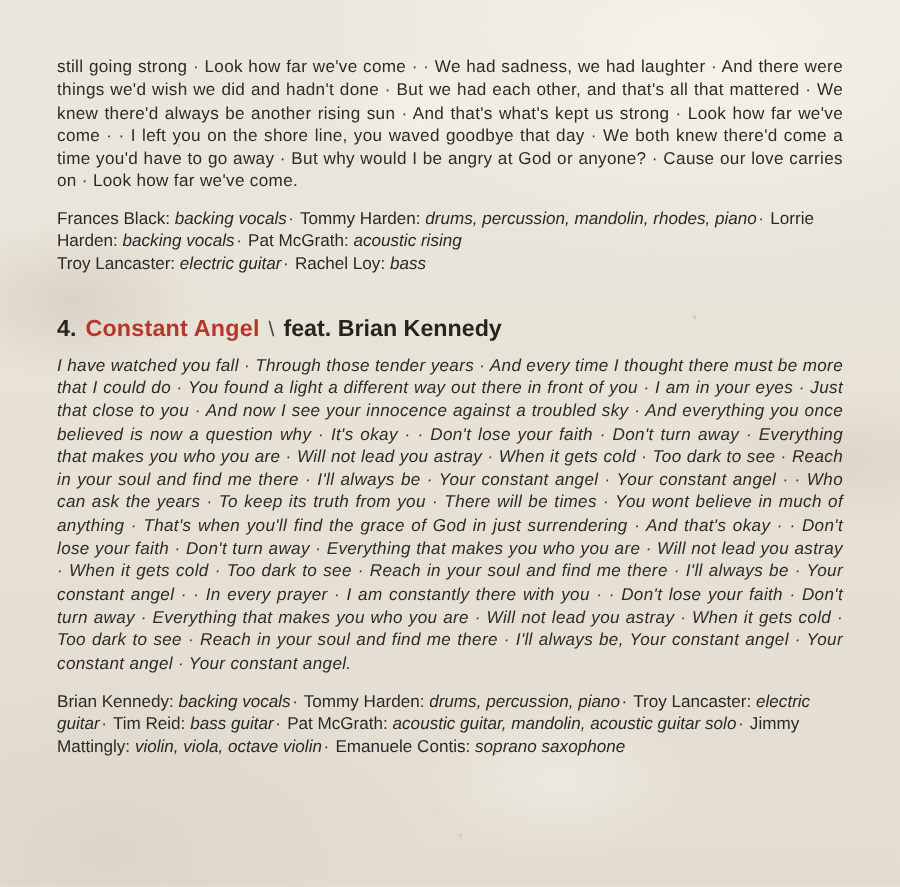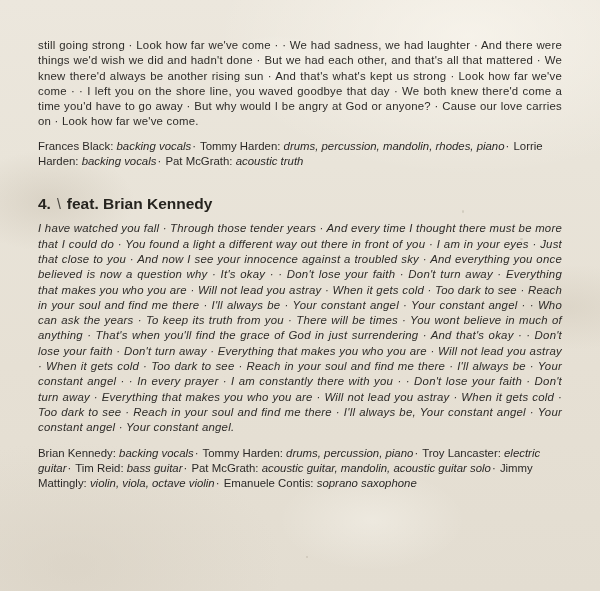--- a/index.html
+++ b/index.html
@@ -128,26 +128,33 @@
 
     <div class="credits">
       <div>
         <span class="name">Frances Black:</span>
         <em>backing vocals</em><span class="sep-dot">·</span>
         <span class="name">Tommy Harden:</span>
         <em>drums, percussion, mandolin, rhodes, piano</em><span class="sep-dot">·</span>
         <span class="name">Lorrie Harden:</span>
         <em>backing vocals</em><span class="sep-dot">·</span>
         <span class="name">Pat McGrath:</span>
-        <em>acoustic truth</em>
+        <em>acoustic rising</em>
+      </div>
+      <div>
+        <span class="name">Troy Lancaster:</span>
+        <em>electric guitar</em><span class="sep-dot">·</span>
+        <span class="name">Rachel Loy:</span>
+        <em>bass</em>
       </div>
     </div>
 
     <div class="track-head">
       <span class="track-num">4.</span>
+      <span class="track-title">Constant Angel</span>
       <span class="track-slash">\</span>
       <span class="track-feat">feat. Brian Kennedy</span>
     </div>
 
 
     <div class="lyrics lyrics-2">I have watched you fall · Through those tender years · And every time I thought there must be more that I could do · You found a light a different way out there in front of you · I am in your eyes · Just that close to you · And now I see your innocence against a troubled sky · And everything you once believed is now a question why · It's okay · · Don't lose your faith · Don't turn away · Everything that makes you who you are · Will not lead you astray · When it gets cold · Too dark to see · Reach in your soul and find me there · I'll always be · Your constant angel · Your constant angel · · Who can ask the years · To keep its truth from you · There will be times · You wont believe in much of anything · That's when you'll find the grace of God in just surrendering · And that's okay · · Don't lose your faith · Don't turn away · Everything that makes you who you are · Will not lead you astray · When it gets cold · Too dark to see · Reach in your soul and find me there · I'll always be · Your constant angel · · In every prayer · I am constantly there with you · · Don't lose your faith · Don't turn away · Everything that makes you who you are · Will not lead you astray · When it gets cold · Too dark to see · Reach in your soul and find me there · I'll always be, Your constant angel · Your constant angel · Your constant angel.</div>
 
     <div class="credits credits-2">
       <span class="name">Brian Kennedy:</span>
       <em>backing vocals</em><span class="sep-dot">·</span>

